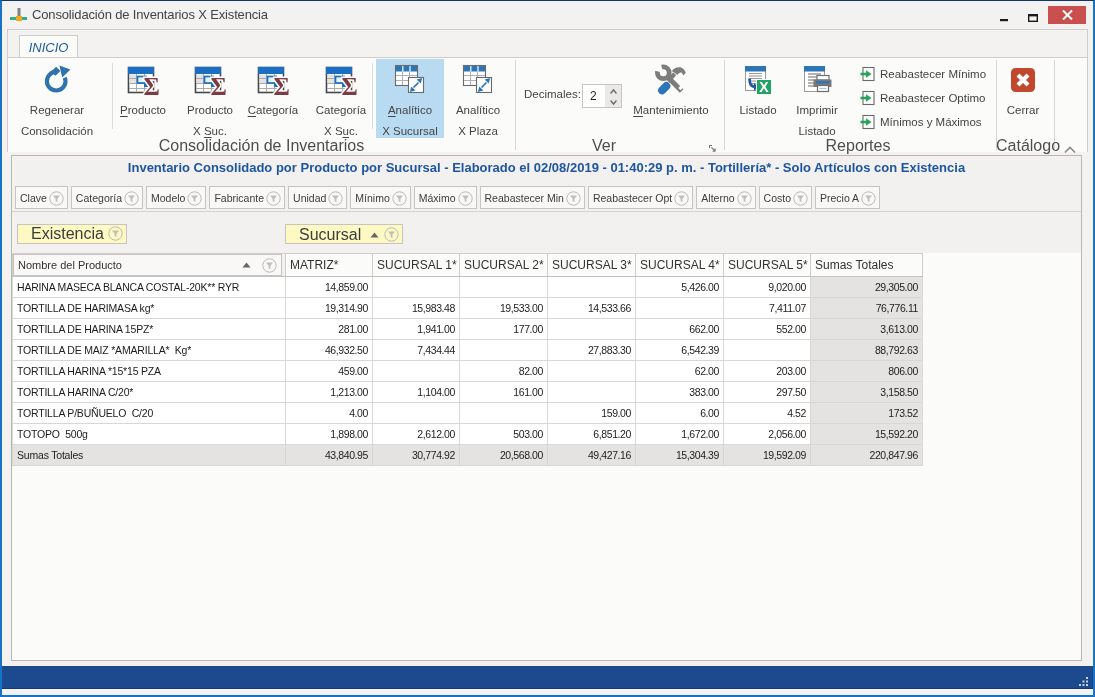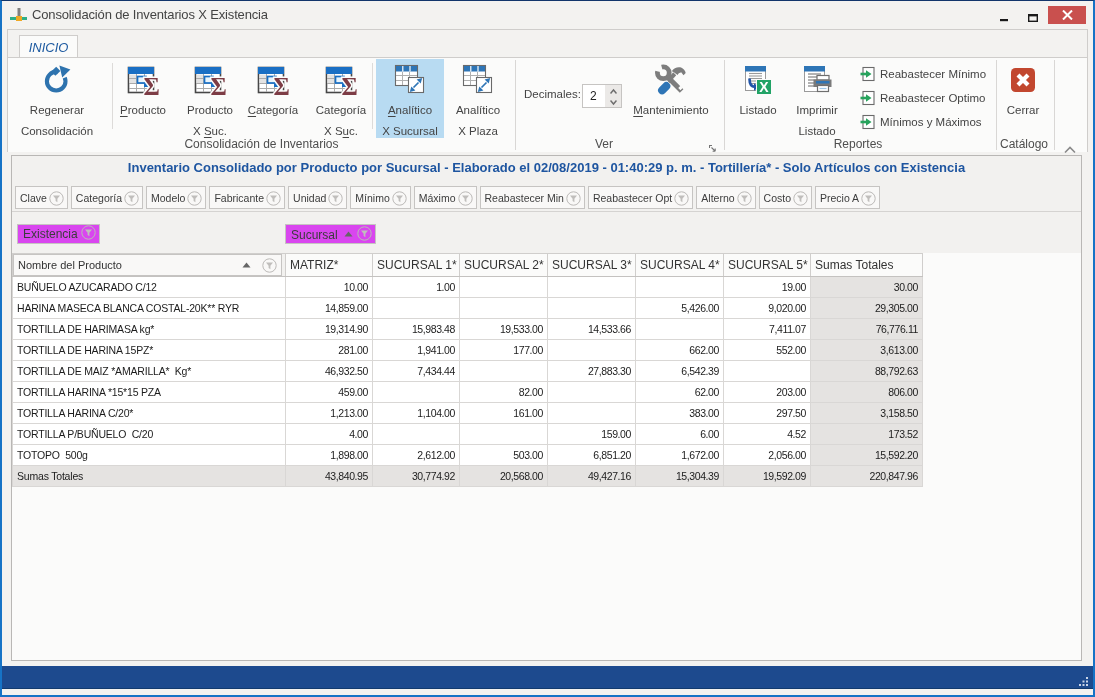--- a/index.html
+++ b/index.html
@@ -12,37 +12,37 @@
 .title { position:absolute; left:30px; top:6px; font-size:13px; letter-spacing:-0.15px; color:#444; }
 .winbtn { position:absolute; top:6px; height:20px; display:flex; align-items:center; justify-content:center; }
 .btn-min { left:987px; width:30px; }
 .btn-max { left:1016px; width:30px; }
 .btn-close { left:1046px; top:5px; width:38px; height:18px; background:#c9504e; }
 
 .ribbonwrap { position:absolute; left:5px; top:28px; width:1081px; height:123px; border:1px solid #cfcdcb; background:#f3f2f0; }
 .tabrow { position:absolute; left:0; top:0; width:100%; height:27px;font-style:italic; }
 .tab { position:absolute; left:11px; top:5px; width:59px; height:23px; background:#fbfbfa; border:1px solid #cfcdcb; border-bottom:none; color:#1e5aa0; font-size:13px; text-align:center; line-height:24px; }
 .ribbonbody { position:absolute; left:0; top:27px; width:100%; height:95px; background:#fbfbfa; border-top:1px solid #cfcdcb; }
-.grouplabel { position:absolute; top:79px; font-size:12px; color:#4e4e4e; text-align:center; }
+.grouplabel { position:absolute; top:79px; font-size:16px; color:#4e4e4e; text-align:center; }
 .gsep { position:absolute; top:2px; width:1px; height:90px; background:#d9d7d5; }
 .bsep { position:absolute; top:5px; width:1px; height:66px; background:#dddbd9; }
 .bigbtn { position:absolute; top:1px; height:79px; text-align:center; font-size:11.5px; color:#444; }
 .bigbtn .ic { margin:5px auto 0; width:32px; height:32px; }
 .bigbtn .cap { line-height:21px; margin-top:4px; }
 u { text-decoration:underline; text-underline-offset:2px; }
 .smallbtn { position:absolute; left:858px; height:17px; font-size:11.5px; color:#444; display:flex; align-items:center; gap:4px; }
 
 .pivot { position:absolute; left:9px; top:154px; width:1071px; height:506px; border:1px solid #b9b7b5; background:#fbfbfa; }
 .pivothead { position:absolute; left:0; top:0; width:100%; height:97px; background:#f2f1ef; }
 .ptitle { position:absolute; left:0; top:4px; width:100%; text-align:center; font-weight:bold; font-size:13px; color:#1e55a0; }
 .chiprow { position:absolute; left:0; top:26px; width:100%; height:30px; border-bottom:1px solid #d5d3d1; }
 .chip { display:inline-block; border:1px solid #c6c4c2; background:#f9f8f7; color:#3c3c3c; font-size:10.5px; height:23px; line-height:21px; padding:1px 3px 0 4px; margin:4px 0 0 3px; white-space:nowrap; }
 .chip svg { vertical-align:-3.5px; margin-left:2px; }
 .arearow { position:absolute; left:0; top:57px; width:100%; height:41px; }
-.achip { position:absolute; border:1px solid #c6c4c2; background:#d946ef; color:#3c3c3c; font-size:12px; height:20px; line-height:18px; padding:0 3px 0 5px; top:11px; }
+.achip { position:absolute; border:1px solid #c6c4c2; background:#fef9c3; color:#3c3c3c; font-size:16px; height:20px; line-height:18px; padding:0 3px 0 13px; top:11px; }
 
 .grid { position:absolute; left:0; top:97px; width:100%; }
 table.pg { border-collapse:collapse; table-layout:fixed; font-size:10.5px; letter-spacing:-0.2px; color:#1c1c1c; width:909px; }
 table.pg td { border:1px solid #d9d7d5; height:20.15px; line-height:20px; padding:0 4px; white-space:nowrap; overflow:hidden; background:#fff; }
 table.pg td.num { text-align:right; letter-spacing:-0.4px; }
 table.pg td.gray { background:#e5e3e1; }
 table.pg tr.hdr td { background:#fbfbfa; color:#333; border-color:#d0cecc; border-bottom-color:#c4c2c0; height:20.5px; font-size:12px; letter-spacing:0; }
 td.namehdr { padding:0 !important; background:#f2f1ef !important; }
 td.namehdr .nin { margin-right:3px; border:1px solid #c6c4c2; background:#f9f8f7; height:100%; display:flex; align-items:center; justify-content:space-between; padding:0 4px; font-size:11px; }
 .hdricons { display:flex; align-items:center; gap:4px; }
@@ -398,30 +398,20 @@
               </td>
               <td>MATRIZ*</td>
               <td>SUCURSAL 1*</td>
               <td>SUCURSAL 2*</td>
               <td>SUCURSAL 3*</td>
               <td>SUCURSAL 4*</td>
               <td>SUCURSAL 5*</td>
               <td>Sumas Totales</td>
             </tr>
             <tr>
-              <td>BUÑUELO AZUCARADO C/12</td>
-              <td class="num">10.00</td>
-              <td class="num">1.00</td>
-              <td class="num"></td>
-              <td class="num"></td>
-              <td class="num"></td>
-              <td class="num">19.00</td>
-              <td class="num gray">30.00</td>
-            </tr>
-            <tr>
               <td>HARINA MASECA BLANCA COSTAL-20K** RYR</td>
               <td class="num">14,859.00</td>
               <td class="num"></td>
               <td class="num"></td>
               <td class="num"></td>
               <td class="num">5,426.00</td>
               <td class="num">9,020.00</td>
               <td class="num gray">29,305.00</td>
             </tr>
             <tr>

